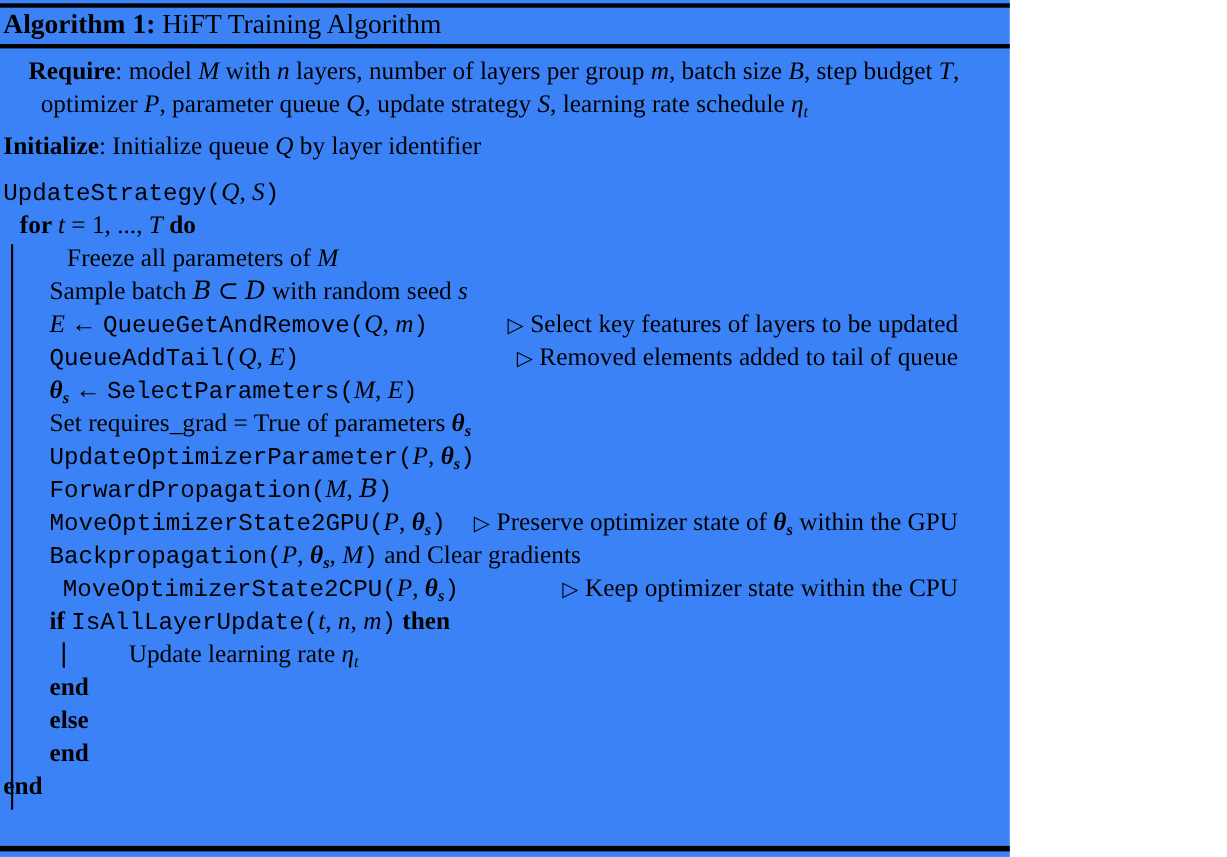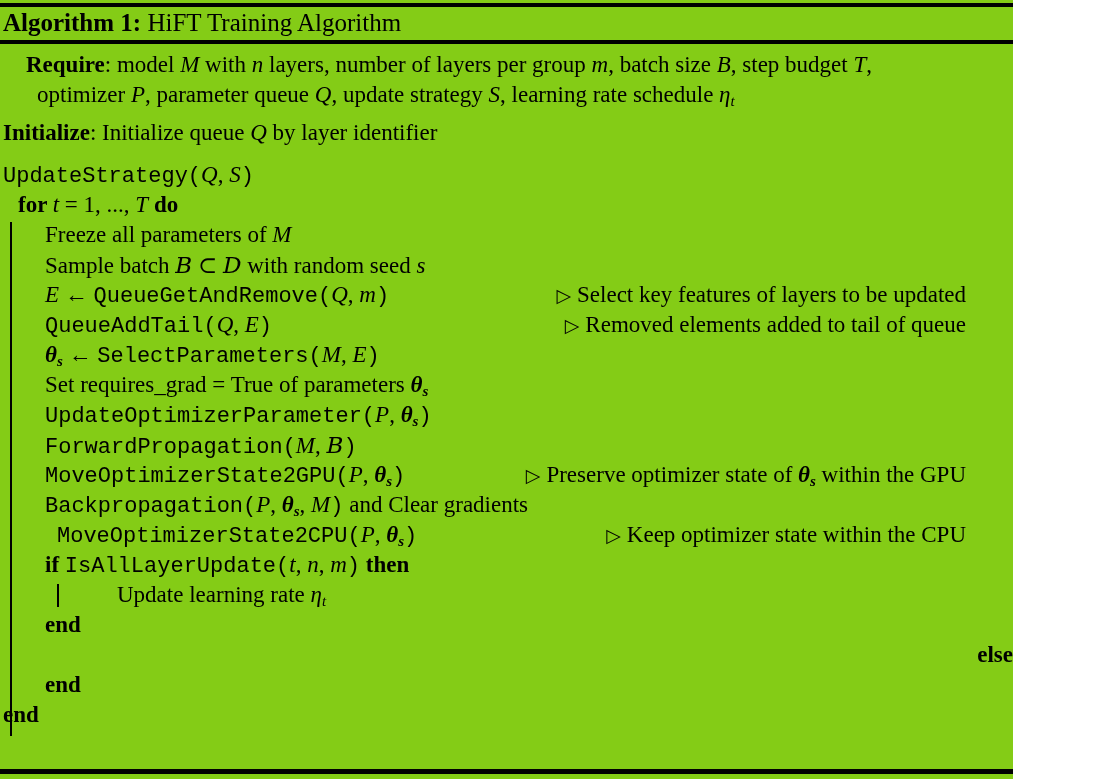--- a/index.html
+++ b/index.html
@@ -1,19 +1,19 @@
 <!DOCTYPE html>
 <html><head>
 <meta charset="utf-8">
 <style>
   html,body{margin:0;padding:0;background:#ffffff;}
   .page{
     position:relative;
-    width:1013px;height:779px;
-    background:#84cc16;color:#000000;
+    width:918px;height:779px;
+    background:#3b82f6;color:#000000;
     font-family:"Liberation Serif","DejaVu Serif","DejaVu Sans",serif;
     font-size:23px;
     overflow:hidden;
   }
   .rule{position:absolute;left:0;width:1101px;background:#000000;}
   .rule-top{top:3px;height:4px;}
   .rule-mid{top:40px;height:4px;}
   .rule-bottom{top:769px;height:5px;}
   .section{position:absolute;left:0;right:0;}
   .title-section{top:6px;font-size:25px;}
@@ -47,33 +47,33 @@
   <div class="section require-section">
       <div class="algo-line" style="padding-left: 3px;"><span class="seg bf">Require</span><span class="seg rm">: model </span><span class="seg it">M</span><span class="seg rm"> with </span><span class="seg it">n</span><span class="seg rm"> layers, number of layers per group </span><span class="seg it">m</span><span class="seg rm">, batch size </span><span class="seg it">B</span><span class="seg rm">, step budget </span><span class="seg it">T</span><span class="seg rm">,</span></div>
       <div class="algo-line" style="padding-left: 14px;"><span class="seg rm">optimizer </span><span class="seg it">P</span><span class="seg rm">, parameter queue </span><span class="seg it">Q</span><span class="seg rm">, update strategy </span><span class="seg it">S</span><span class="seg rm">, learning rate schedule </span><span class="seg it">η</span><span class="seg sub">t</span></div>
     </div>
   <div class="section initialize-section">
       <div class="algo-line" style="padding-left: 3px;"><span class="seg bf">Initialize</span><span class="seg rm">: Initialize queue </span><span class="seg it">Q</span><span class="seg rm"> by layer identifier</span></div>
     </div>
   <div class="section body-section">
       <div class="algo-line" style="padding-left: 3px;"><span class="seg tt">UpdateStrategy(</span><span class="seg it">Q</span><span class="seg rm">, </span><span class="seg it">S</span><span class="seg tt">)</span></div>
       <div class="algo-line" style="padding-left: 18px;"><span class="seg bf">for </span><span class="seg it">t</span><span class="seg rm"> = 1, ..., </span><span class="seg it">T</span><span class="seg bf"> do</span></div>
-      <div class="algo-line" style="padding-left: 45px;"><span class="seg rm">Freeze all parameters of </span><span class="seg it">M</span></div>
+      <div class="algo-line" style="padding-left: 45px; margin-left: 16px;"><span class="seg rm">Freeze all parameters of </span><span class="seg it">M</span></div>
       <div class="algo-line" style="padding-left: 45px;"><span class="seg rm">Sample batch </span><span class="seg cal">B</span><span class="seg rm"> ⊂ </span><span class="seg cal">D</span><span class="seg rm"> with random seed </span><span class="seg it">s</span></div>
       <div class="algo-line" style="padding-left: 45px;"><span class="seg it">E</span><span class="seg rm"> ← </span><span class="seg tt">QueueGetAndRemove(</span><span class="seg it">Q</span><span class="seg rm">, </span><span class="seg it">m</span><span class="seg tt">)</span><span class="comment"><span class="marker">▷ </span><span class="seg rm">Select key features of layers to be updated</span></span></div>
       <div class="algo-line" style="padding-left: 45px;"><span class="seg tt">QueueAddTail(</span><span class="seg it">Q</span><span class="seg rm">, </span><span class="seg it">E</span><span class="seg tt">)</span><span class="comment"><span class="marker">▷ </span><span class="seg rm">Removed elements added to tail of queue</span></span></div>
       <div class="algo-line" style="padding-left: 45px;"><span class="seg bfit">θ</span><span class="seg bsub">s</span><span class="seg rm"> ← </span><span class="seg tt">SelectParameters(</span><span class="seg it">M</span><span class="seg rm">, </span><span class="seg it">E</span><span class="seg tt">)</span></div>
       <div class="algo-line" style="padding-left: 45px;"><span class="seg rm">Set requires_grad = True of parameters </span><span class="seg bfit">θ</span><span class="seg bsub">s</span></div>
       <div class="algo-line" style="padding-left: 45px;"><span class="seg tt">UpdateOptimizerParameter(</span><span class="seg it">P</span><span class="seg rm">, </span><span class="seg bfit">θ</span><span class="seg bsub">s</span><span class="seg tt">)</span></div>
       <div class="algo-line" style="padding-left: 45px;"><span class="seg tt">ForwardPropagation(</span><span class="seg it">M</span><span class="seg rm">, </span><span class="seg cal">B</span><span class="seg tt">)</span></div>
       <div class="algo-line" style="padding-left: 45px;"><span class="seg tt">MoveOptimizerState2GPU(</span><span class="seg it">P</span><span class="seg rm">, </span><span class="seg bfit">θ</span><span class="seg bsub">s</span><span class="seg tt">)</span><span class="comment"><span class="marker">▷ </span><span class="seg rm">Preserve optimizer state of </span><span class="seg bfit">θ</span><span class="seg bsub">s</span><span class="seg rm"> within the GPU</span></span></div>
       <div class="algo-line" style="padding-left: 45px;"><span class="seg tt">Backpropagation(</span><span class="seg it">P</span><span class="seg rm">, </span><span class="seg bfit">θ</span><span class="seg bsub">s</span><span class="seg rm">, </span><span class="seg it">M</span><span class="seg tt">)</span><span class="seg rm"> and Clear gradients</span></div>
       <div class="algo-line" style="padding-left: 57px;"><span class="seg tt">MoveOptimizerState2CPU(</span><span class="seg it">P</span><span class="seg rm">, </span><span class="seg bfit">θ</span><span class="seg bsub">s</span><span class="seg tt">)</span><span class="comment"><span class="marker">▷ </span><span class="seg rm">Keep optimizer state within the CPU</span></span></div>
       <div class="algo-line" style="padding-left: 45px;"><span class="seg bf">if </span><span class="seg tt">IsAllLayerUpdate(</span><span class="seg it">t</span><span class="seg rm">, </span><span class="seg it">n</span><span class="seg rm">, </span><span class="seg it">m</span><span class="seg tt">)</span><span class="seg bf"> then</span></div>
       <div class="algo-line" style="padding-left: 117px;"><span class="block-bar"></span><span class="seg rm">Update learning rate </span><span class="seg it">η</span><span class="seg sub">t</span></div>
       <div class="algo-line" style="padding-left: 45px;"><span class="seg bf">end</span></div>
-      <div class="algo-line" style="padding-left: 45px; text-align: right;"><span class="seg bf">else</span></div>
+      <div class="algo-line" style="padding-left: 45px;"><span class="seg bf">else</span></div>
       <div class="algo-line" style="padding-left: 45px;"><span class="seg bf">end</span></div>
       <div class="algo-line" style="padding-left: 3px;"><span class="seg bf">end</span></div>
     </div>
   <div class="for-bar"></div>
   <div class="rule rule-bottom"></div>
 </div>
 
 </body></html>

